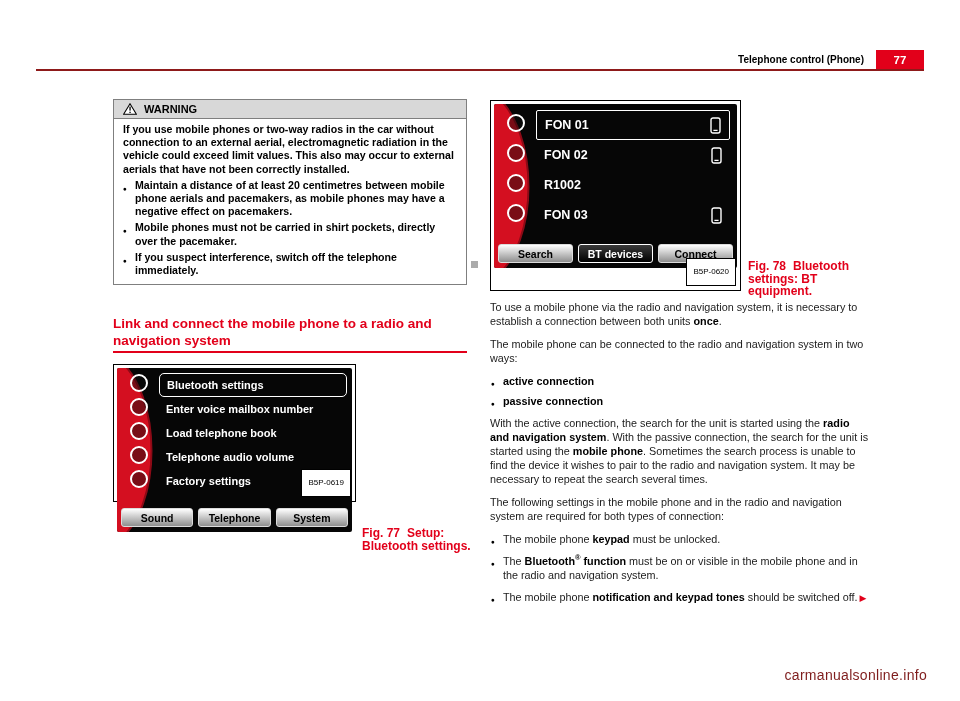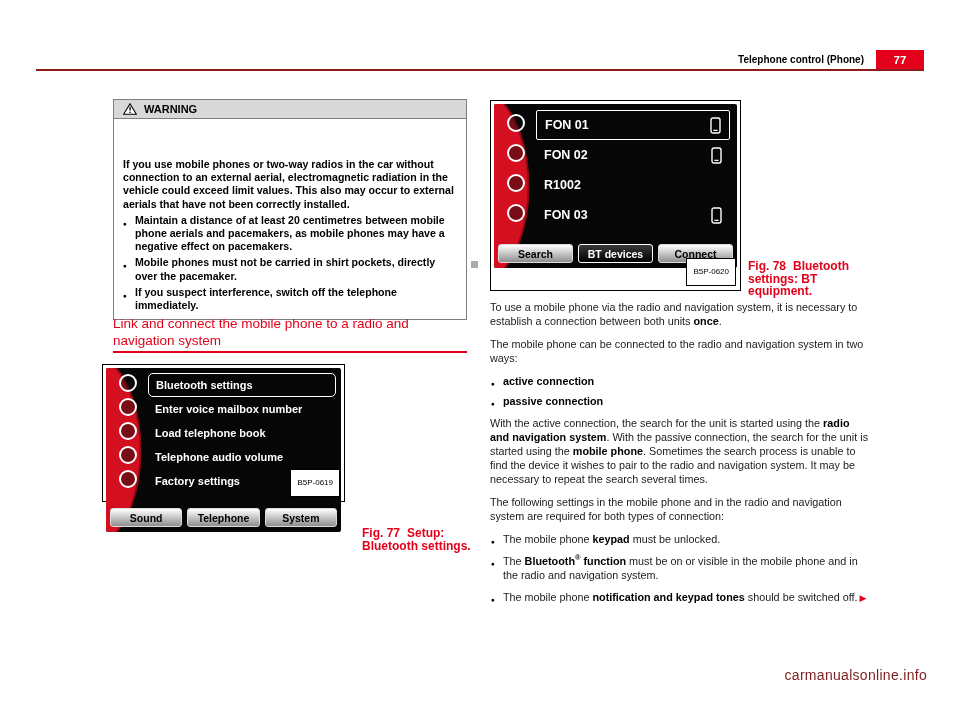--- a/index.html
+++ b/index.html
@@ -12,33 +12,33 @@
   .header-title{position:absolute;top:54px;right:96px;font-size:10px;font-weight:bold;color:#000;}
   .page-num{position:absolute;top:50px;left:876px;width:48px;height:20px;background:var(--red);color:#fff;
             font-size:11.5px;font-weight:bold;display:flex;align-items:center;justify-content:center;}
   .header-rule{position:absolute;top:69px;left:36px;width:888px;height:2px;background:#8e1a1a;}
 
   
   .warning{position:absolute;left:113px;top:99px;width:354px;border:1px solid #7f7f7f;background:#fff;}
   .warn-head{display:flex;align-items:center;gap:7px;background:#d8d8d8;border-bottom:1px solid #7f7f7f;
              height:19px;padding:0 9px;font-size:11px;font-weight:bold;color:#000;}
   .warn-body{padding:4px 9px 7px;font-size:10.6px;line-height:13.2px;font-weight:bold;color:#000;}
-  .warn-body .intro{margin-bottom:3px;margin-top:35px;}
+  .warn-body .intro{margin-bottom:3px;}
   .w-bullet{position:relative;padding-left:12px;margin-top:3px;}
   .w-bullet::before{content:"●";position:absolute;left:0;top:3px;font-size:6.5px;}
   .warn-end{position:absolute;left:471px;top:261px;width:7px;height:7px;background:#ababab;}
 
   
   .sec-head{position:absolute;left:113px;top:315px;width:360px;color:var(--red);
-            font-size:13.5px;line-height:17px;font-weight:normal;}
+            font-size:13.5px;line-height:17px;font-weight:bold;}
   .sec-rule{position:absolute;left:113px;top:351px;width:354px;height:2px;background:var(--red);}
 
   
   .figure{position:absolute;border:1px solid #000;background:#fff;}
-  .fig77{left:102px;top:364px;width:243px;height:138px;}
+  .fig77{left:113px;top:364px;width:243px;height:138px;}
   .fig78{left:490px;top:100px;width:251px;height:191px;}
   .screen{position:absolute;left:3px;top:3px;right:3px;height:164px;background:#060606;overflow:hidden;border-radius:2px;}
   .codebox{position:absolute;right:4px;bottom:4px;border:1px solid #000;font-size:8px;line-height:12px;padding:7px 6px;color:#000;background:#fff;}
   .swoosh{position:absolute;left:0;top:0;}
   .knob{position:absolute;left:13px;width:18px;height:18px;border:2px solid #fff;border-radius:50%;background:rgba(10,10,10,.45);}
   .rows{position:absolute;left:42px;top:5px;right:5px;}
   .mrow{height:24px;display:flex;align-items:center;padding:0 7px;color:#fff;font-weight:bold;font-size:11px;white-space:nowrap;}
   .mrow.sel{border:1px solid #fff;border-radius:5px;}
   .rows78{position:absolute;left:42px;top:6px;right:7px;}
   .drow{height:30px;display:flex;align-items:center;padding:0 8px;color:#fff;font-weight:bold;font-size:12.5px;}

